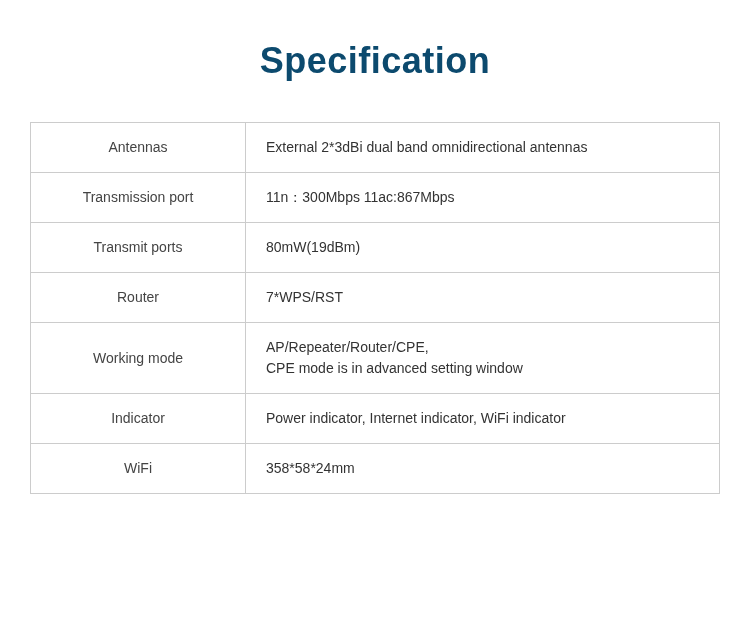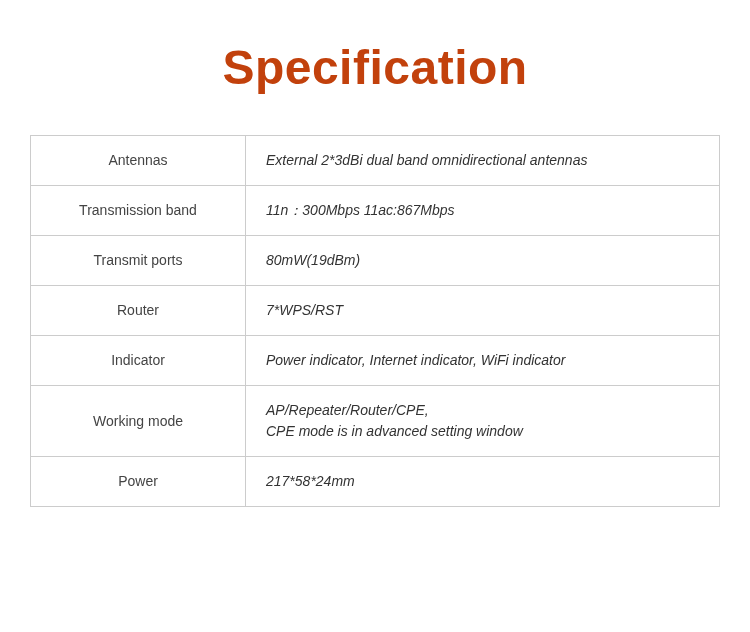--- a/index.html
+++ b/index.html
@@ -13,23 +13,23 @@
       font-family: Arial, sans-serif;
       width: 750px;
       min-height: 632px;
       display: flex;
       flex-direction: column;
       align-items: center;
       padding: 40px 30px;
     }
 
     .page-title {
-      font-size: 48px;
+      font-size: 36px;
       font-weight: bold;
-      color: #c2410c;
+      color: #0c4a6e;
       margin-bottom: 40px;
       letter-spacing: 0.5px;
     }
 
     .spec-table {
       width: 690px;
       border-collapse: collapse;
       border: 1px solid #cccccc;
     }
 
@@ -51,52 +51,51 @@
 
     .spec-table td:first-child {
       width: 215px;
       text-align: center;
       border-right: 1px solid #cccccc;
       color: #444444;
     }
 
     .spec-table td:last-child {
       padding-left: 20px;
-      font-style: italic;
     }
   </style>
 </head>
 <body>
 
 <h1 class="page-title">Specification</h1>
 
 <table class="spec-table">
   <tbody id="table-body">
   <tr>
         <td>Antennas</td>
         <td>External 2*3dBi dual band omnidirectional antennas</td>
       </tr>
       <tr>
-        <td>Transmission band</td>
+        <td>Transmission port</td>
         <td>11n：300Mbps      11ac:867Mbps</td>
       </tr>
       <tr>
         <td>Transmit ports</td>
         <td>80mW(19dBm)</td>
       </tr>
       <tr>
         <td>Router</td>
         <td>7*WPS/RST</td>
       </tr>
       <tr>
+        <td>Working mode</td>
+        <td><span>AP/Repeater/Router/CPE,</span><br><span>CPE mode is in advanced setting window</span></td>
+      </tr>
+      <tr>
         <td>Indicator</td>
         <td>Power indicator, Internet indicator, WiFi indicator</td>
       </tr>
       <tr>
-        <td>Working mode</td>
-        <td><span>AP/Repeater/Router/CPE,</span><br><span>CPE mode is in advanced setting window</span></td>
-      </tr>
-      <tr>
-        <td>Power</td>
-        <td>217*58*24mm</td>
+        <td>WiFi</td>
+        <td>358*58*24mm</td>
       </tr>
     </tbody>
 </table>
 
 </body></html>

